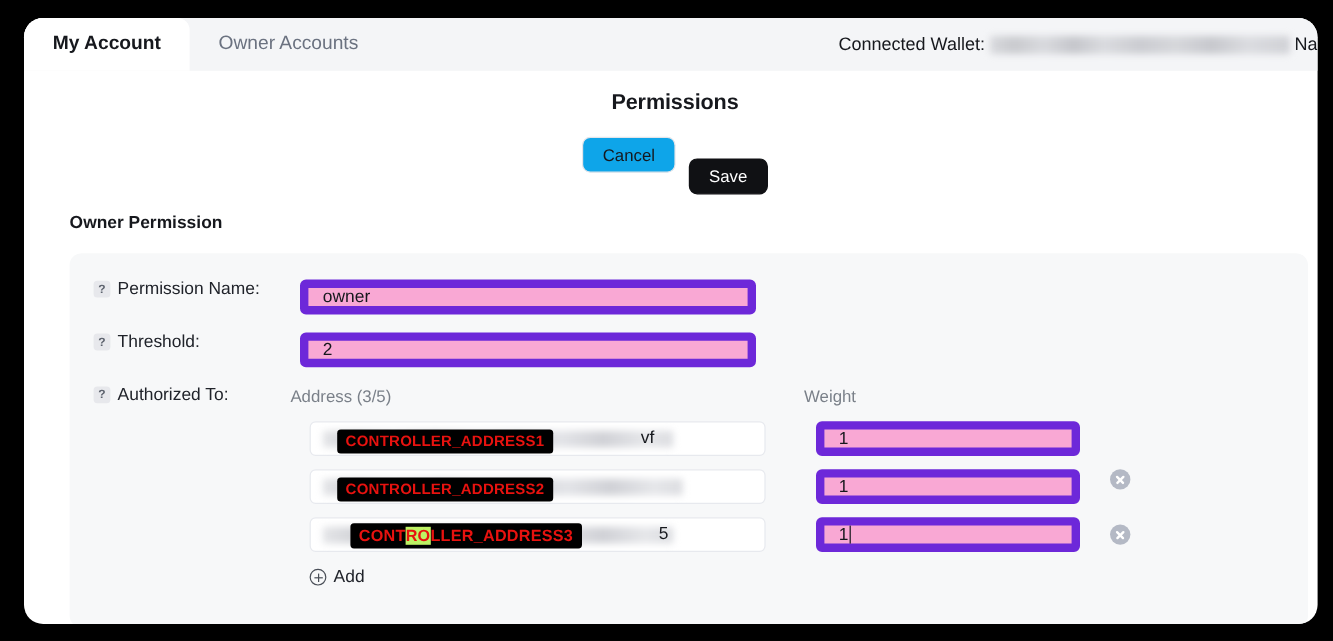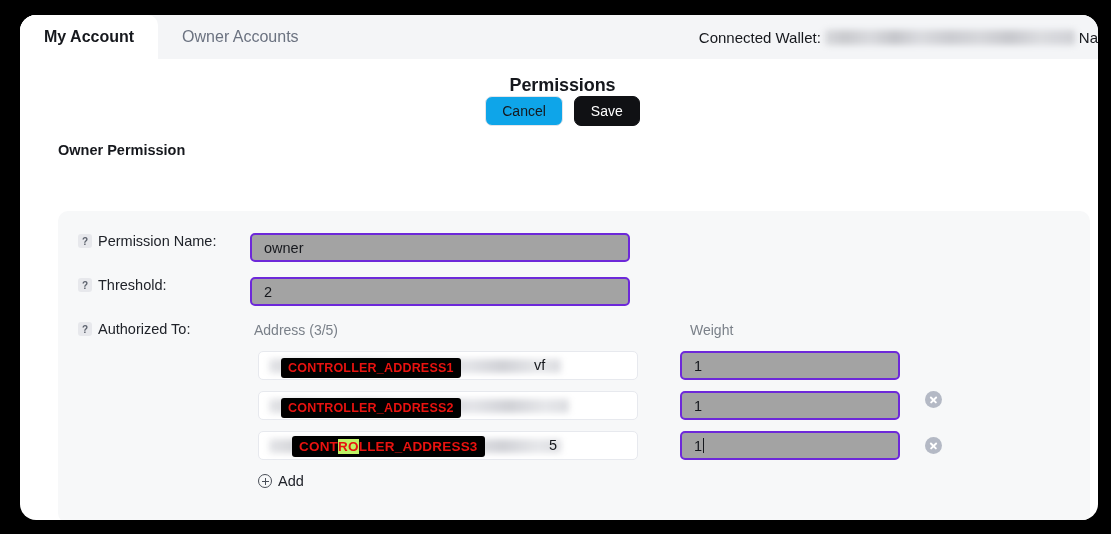--- a/index.html
+++ b/index.html
@@ -79,21 +79,21 @@
   .btn {
     font-family: "Liberation Sans", sans-serif;
     font-size: 14px;
     border-radius: 7px;
     cursor: pointer;
     height: 30px;
     padding: 0 16px;
     display: inline-flex; align-items: center; justify-content: center;
   }
   .btn-cancel { background: #0ea5e9; color: #16181d; border: 1px solid #e3e5ea; }
-  .btn-save { background: #101114; color: #ffffff; border: 1px solid #101114; font-weight: 400; }
+  .btn-save { background: #101114; color: #ffffff; border: 1px solid #101114; font-weight: 400; margin-top: 36px; }
 
   
   .section-title {
     padding: 16px 38px 0 38px;
     font-size: 14.5px; font-weight: 700; color: #16181d;
   }
   .section-desc {
     padding: 12px 38px 0 38px;
     font-size: 14px; color: #6f757e; line-height: 1.4;
   }
@@ -117,22 +117,22 @@
   }
   .qmark {
     display: inline-flex; align-items: center; justify-content: center;
     width: 14px; height: 14px;
     background: #e7e8ec; color: #5d636e;
     border-radius: 3px;
     font-size: 10px; font-weight: 700;
     flex: none;
   }
   .input {
-    background: #a3a3a3;
-    border: 2px solid #6d28d9;
+    background: #f9a8d4;
+    border: 7px solid #6d28d9;
     border-radius: 5px;
     height: 29px;
     font-size: 14.5px;
     color: #16181d;
     padding: 0 12px;
     display: flex; align-items: center;
     font-family: "Liberation Sans", sans-serif;
   }
   .w-addr { width: 380px; }
   .w-weight { width: 220px; }
@@ -270,22 +270,22 @@
         <div class="input w-addr">
           <span>2</span>
         </div>
       </div>
 
       <div class="label-cell" style="position:absolute; left:0; top:110px;">
         <span class="qmark">?</span>
         <span>Authorized To:</span>
       </div>
 
-      <div class="col-head" style="position:absolute; left:196px; top:111px;">Address (3/5)</div>
-      <div class="col-head" style="position:absolute; left:632px; top:111px;">Weight</div>
+      <div class="col-head" style="position:absolute; left:184px; top:111px;">Address (3/5)</div>
+      <div class="col-head" style="position:absolute; left:612px; top:111px;">Weight</div>
 
       <div style="position:absolute; left:200px; top:140px; display:flex; align-items:center; gap:12px;">
         <div class="addr-field">
           <span class="blur-addr" style="left:10px; width:292px;"></span>
           <span class="addr-tail" style="left:275px;">vf</span>
           <span class="redact" style="left:22px; top:6px;">CONTROLLER_ADDRESS1</span>
         </div>
         <div class="input w-weight" style="margin-left:30px;">
           <span>1</span>
         </div>

